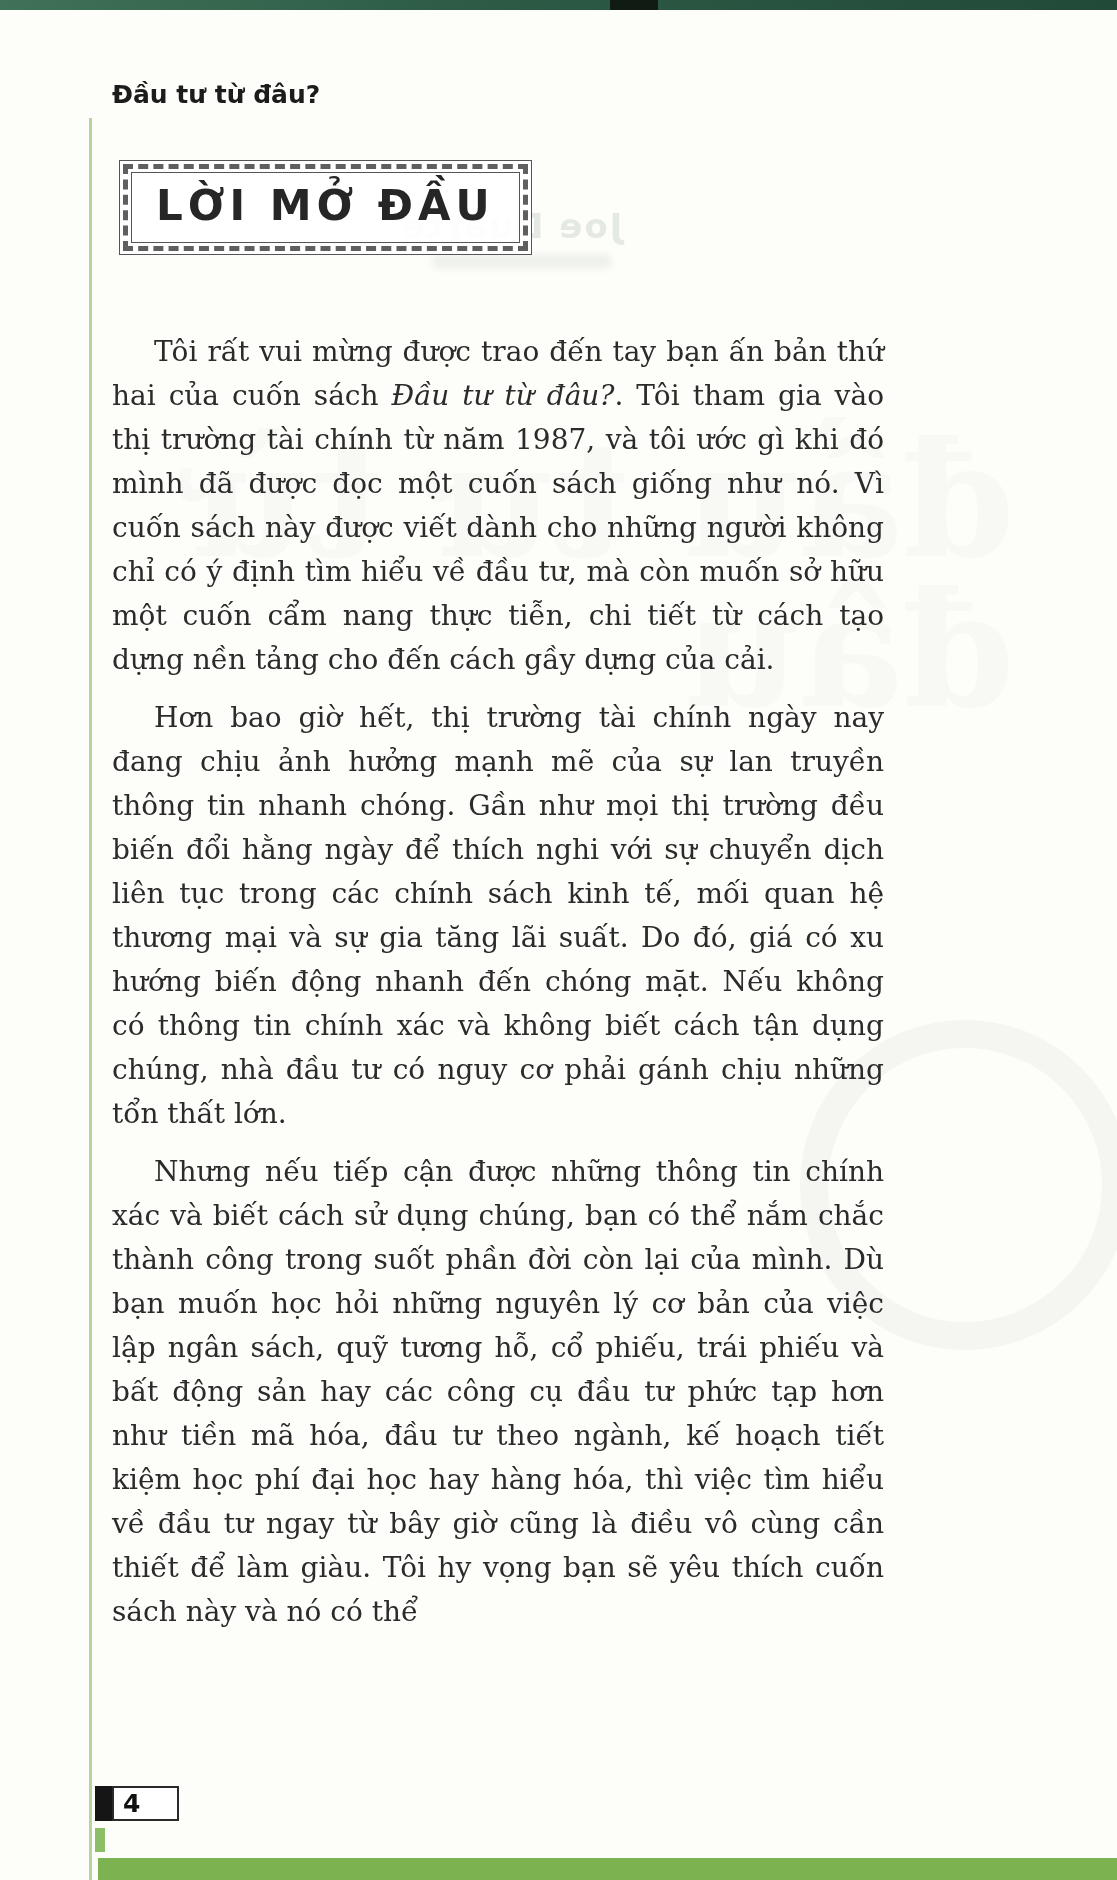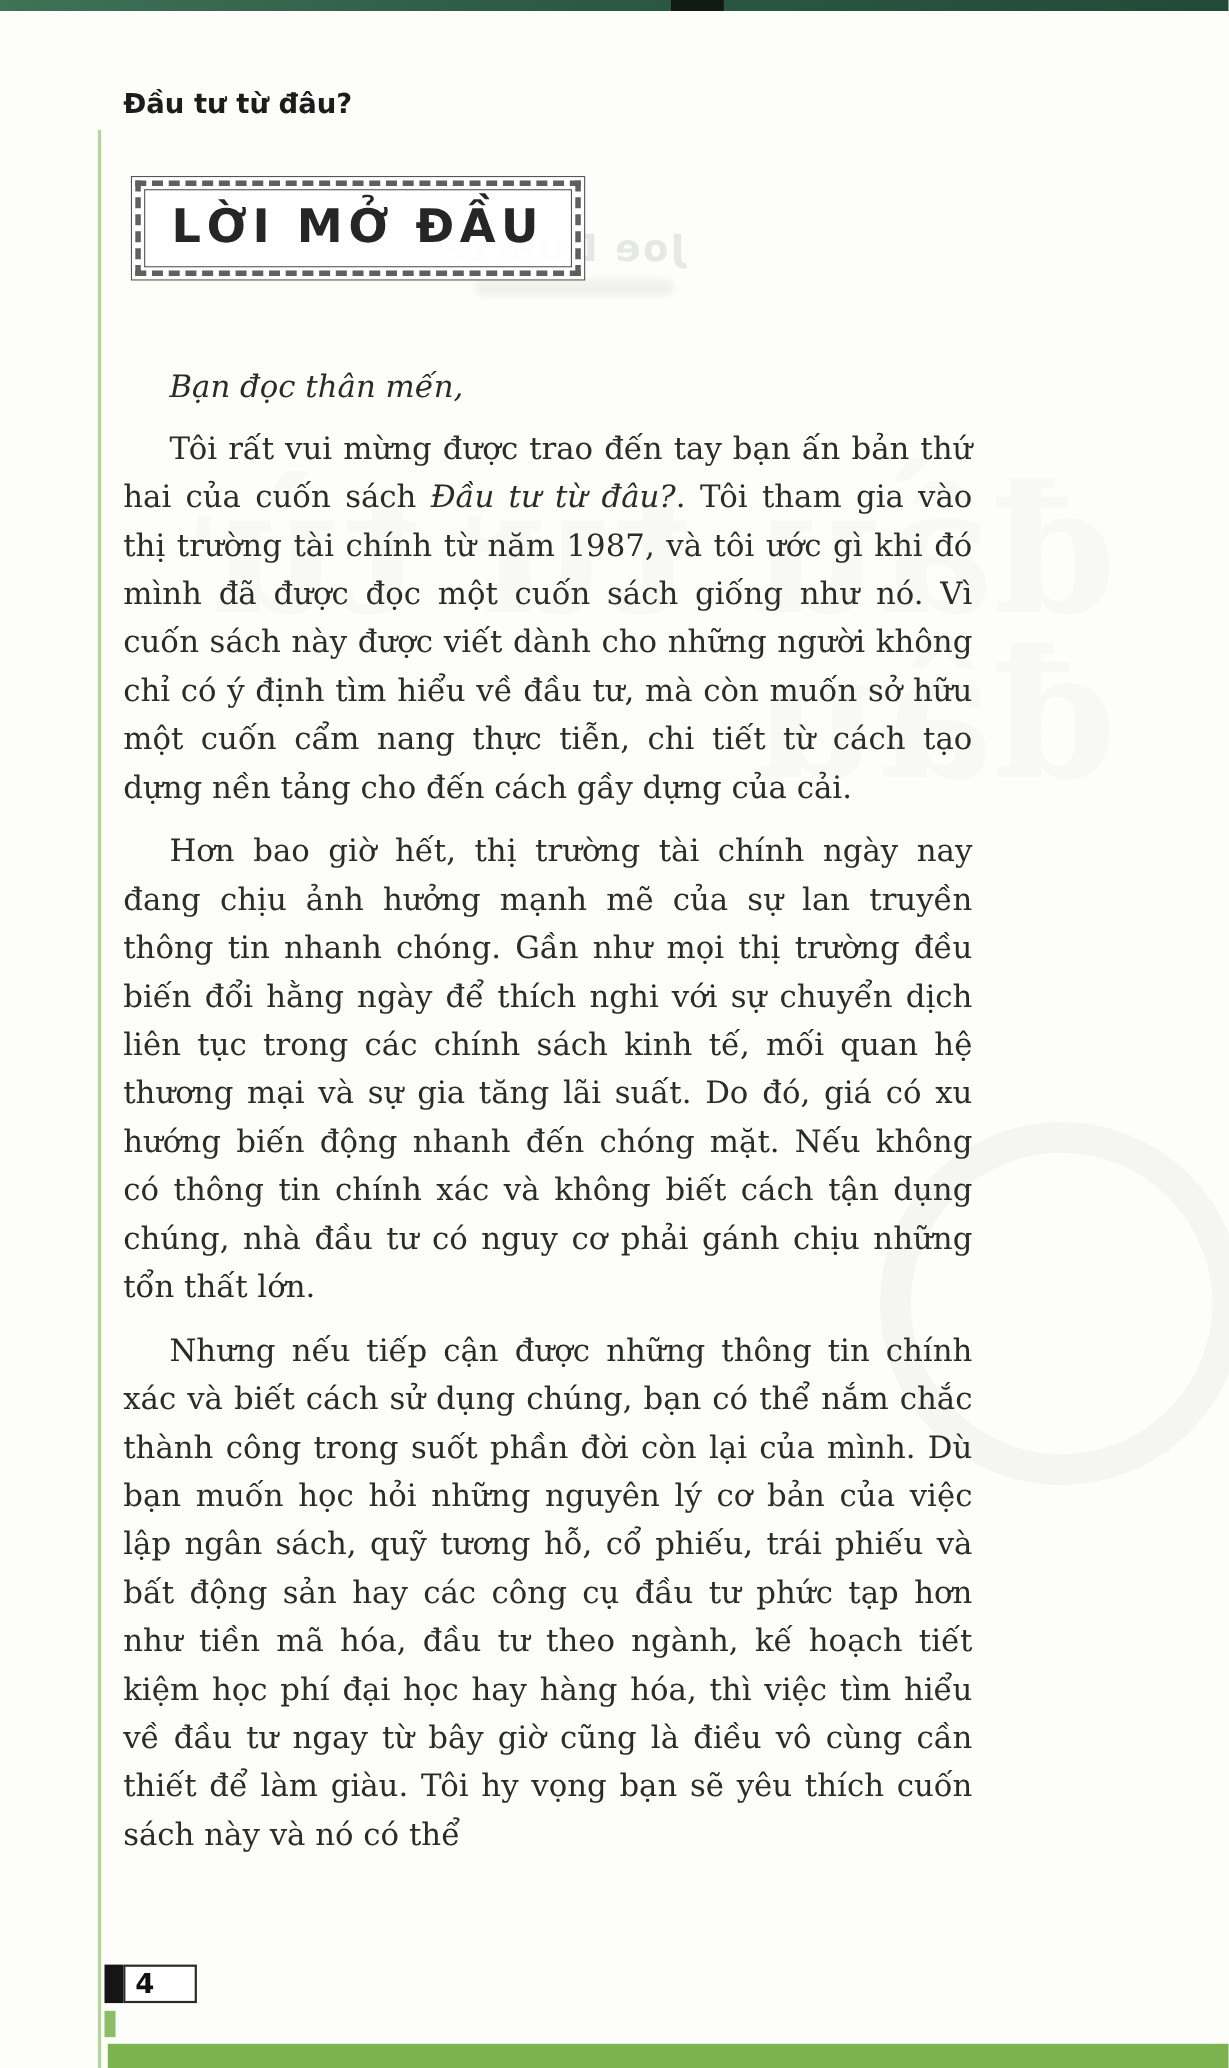--- a/index.html
+++ b/index.html
@@ -73,21 +73,20 @@
     </div>
   </div>
 </div>
 
 <div class="ghost ghost-author">Joe Duarte</div>
 <div class="ghost-sub"></div>
 <div class="ghost ghost-title">đầu tư từ đâu</div>
 <div class="ghost-circle"></div>
 
 <div class="body-text">
-  <p class="greeting">Bạn đọc thân mến,</p>
   <div>
       <p class="para"><span>Tôi rất vui mừng được trao đến tay bạn ấn bản thứ hai của cuốn sách </span><span class="italic">Đầu tư từ đâu?</span><span>. Tôi tham gia vào thị trường tài chính từ năm 1987, và tôi ước gì khi đó mình đã được đọc một cuốn sách giống như nó. Vì cuốn sách này được viết dành cho những người không chỉ có ý định tìm hiểu về đầu tư, mà còn muốn sở hữu một </span><span class="bold">cuốn cẩm nang thực tiễn, chi tiết</span><span> từ cách tạo dựng nền tảng cho đến cách gầy dựng của cải.</span></p>
       <p class="para"><span>Hơn bao giờ hết, thị trường tài chính ngày nay đang chịu ảnh hưởng mạnh mẽ của </span><span class="bold">sự lan truyền thông tin nhanh chóng</span><span>. Gần như mọi thị trường đều biến đổi hằng ngày để thích nghi với sự chuyển dịch liên tục trong các chính sách kinh tế, mối quan hệ thương mại và sự gia tăng lãi suất. Do đó, giá có xu hướng biến động nhanh đến chóng mặt. Nếu không có thông tin chính xác và không biết cách tận dụng chúng, nhà đầu tư có nguy cơ phải gánh chịu những tổn thất lớn.</span></p>
       <p class="para"><span>Nhưng nếu tiếp cận được những </span><span class="bold">thông tin chính xác</span><span> và biết cách sử dụng chúng, bạn có thể nắm chắc thành công trong suốt phần đời còn lại của mình. Dù bạn muốn học hỏi những nguyên lý cơ bản của việc lập ngân sách, quỹ tương hỗ, cổ phiếu, trái phiếu và bất động sản hay các công cụ đầu tư phức tạp hơn như tiền mã hóa, đầu tư theo ngành, kế hoạch tiết kiệm học phí đại học hay hàng hóa, thì việc tìm hiểu về đầu tư ngay từ bây giờ cũng là điều vô cùng cần thiết để làm giàu. Tôi hy vọng bạn sẽ yêu thích cuốn sách này và nó có thể</span></p>
     </div>
 </div>
 
 <div class="footer-tab"></div>
 <div class="footer-box">
   <span class="footer-num">4</span>

